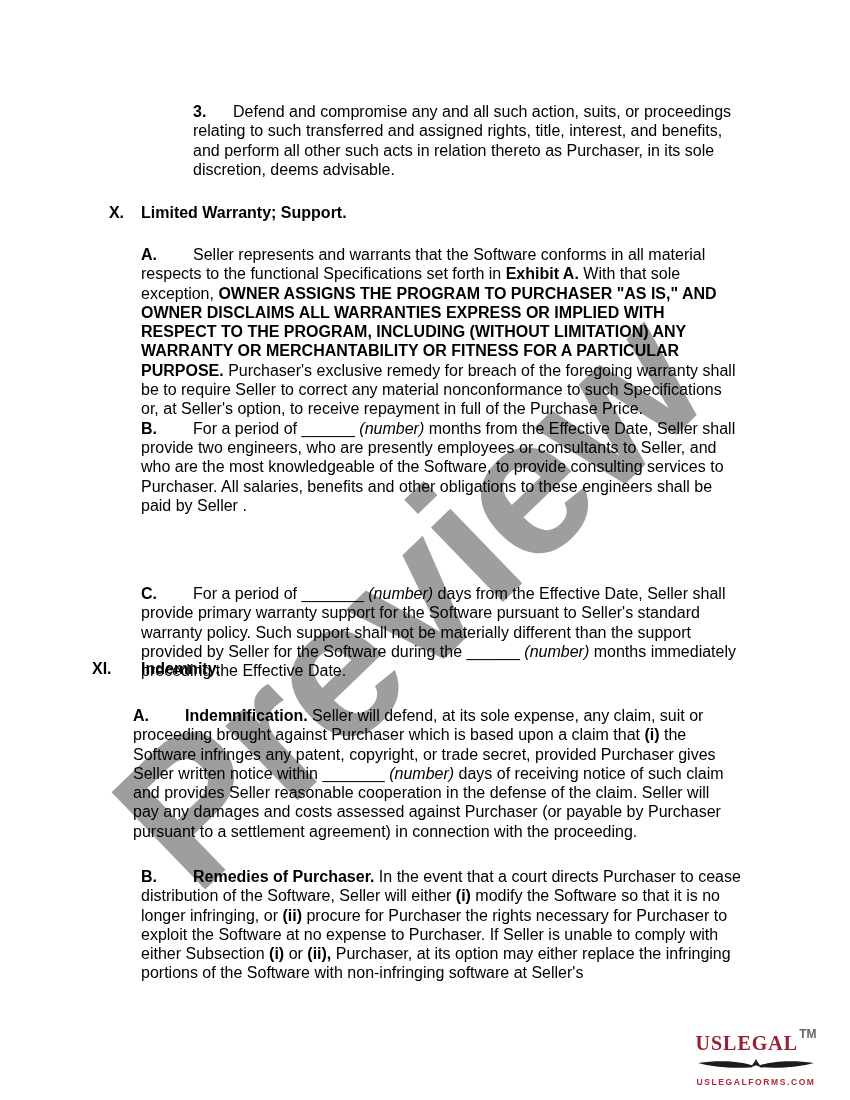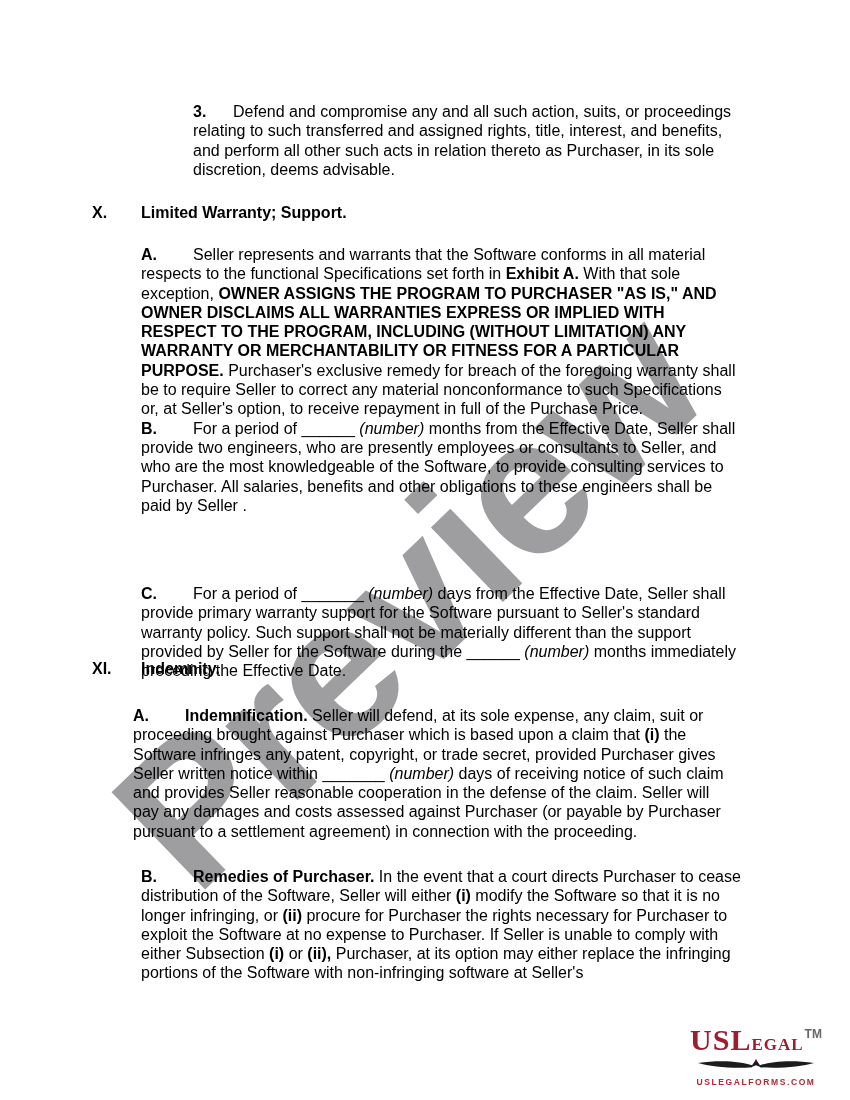--- a/index.html
+++ b/index.html
@@ -40,22 +40,22 @@
   
   .logo { position: absolute; left: 687px; top: 1021px; width: 138px; text-align: center; z-index: 2; }
   .brand {
     font-family: "Liberation Serif", "DejaVu Serif", serif;
     font-weight: bold;
     color: #9b1f30;
     letter-spacing: 1px;
     line-height: 26px;
     white-space: nowrap;
   }
-  .brand .big { font-size: 30px; }
-  .brand .small { font-size: 17px; }
+  .brand .big { font-size: 20px; }
+  .brand .small { font-size: 20px; }
   .tm {
     font-family: "Liberation Sans", "DejaVu Sans", sans-serif;
     font-size: 12px;
     color: #666666;
     vertical-align: 12px;
     letter-spacing: 0;
     margin-left: 1px;
     font-weight: bold;
   }
   .eagle { display: block; margin: 1px auto 0 auto; }
@@ -74,21 +74,21 @@
 <div class="page">
 
   <div class="watermark">Preview</div>
 
   <div class="layer">
 
     <div class="para" style="left:193px; top:102px; width:546px;">
       <p><span class="lbl w40">3.</span><span>Defend and compromise any and all such action, suits, or proceedings relating to such transferred and assigned rights, title, interest, and benefits, and perform all other such acts in relation thereto as Purchaser, in its sole discretion, deems advisable.</span></p>
     </div>
 
-    <div class="para" style="left:92px; top:203px;">
+    <div class="para" style="left:92px; top:203px;text-align:center;">
       <span class="lbl w49">X.</span><span class="bold">Limited Warranty; Support.</span>
     </div>
 
     <div class="para" style="left:141px; top:245px; width:600px;">
       <p><span class="lbl w52">A.</span><span>Seller represents and warrants that the Software conforms in all material respects to the functional Specifications set forth in </span><span class="bold">Exhibit A.</span><span> With that sole exception, </span><span class="bold">OWNER ASSIGNS THE PROGRAM TO PURCHASER "AS IS," AND OWNER DISCLAIMS ALL WARRANTIES EXPRESS OR IMPLIED WITH RESPECT TO THE PROGRAM, INCLUDING (WITHOUT LIMITATION) ANY WARRANTY OR MERCHANTABILITY OR FITNESS FOR A PARTICULAR PURPOSE.</span><span> Purchaser's exclusive remedy for breach of the foregoing warranty shall be to require Seller to correct any material nonconformance to such Specifications or, at Seller's option, to receive repayment in full of the Purchase Price.</span></p>
       <p><span class="lbl w52">B.</span><span>For a period of </span><span>______</span> <span class="ital">(number)</span><span> months from the Effective Date, Seller shall provide two engineers, who are presently employees or consultants to Seller, and who are the most knowledgeable of the Software, to provide consulting services to Purchaser. All salaries, benefits and other obligations to these engineers shall be paid by Seller .</span></p>
     </div>
 
     <div class="para" style="left:141px; top:538px; width:600px;margin-top:46px;">
       <p><span class="lbl w52">C.</span><span>For a period of </span><span>_______</span> <span class="ital">(number)</span><span> days from the Effective Date, Seller shall provide primary warranty support for the Software pursuant to Seller's standard warranty policy. Such support shall not be materially different than the support provided by Seller for the Software during the </span><span>______</span> <span class="ital">(number)</span><span> months immediately preceding the Effective Date.</span></p>

